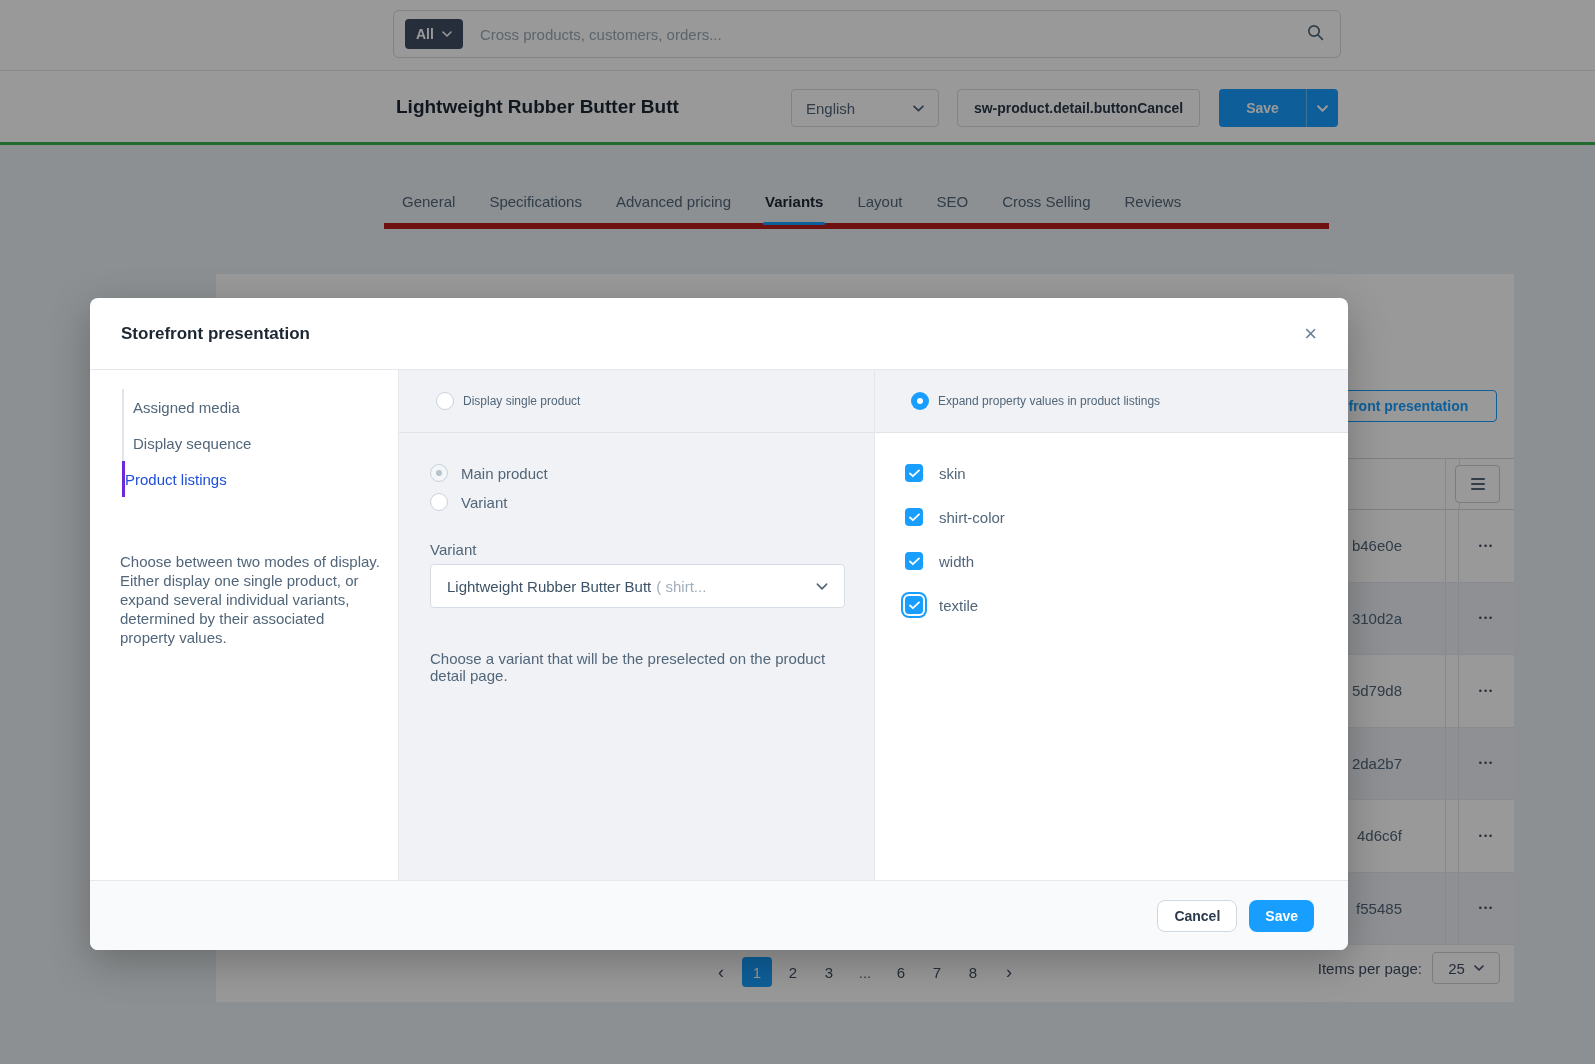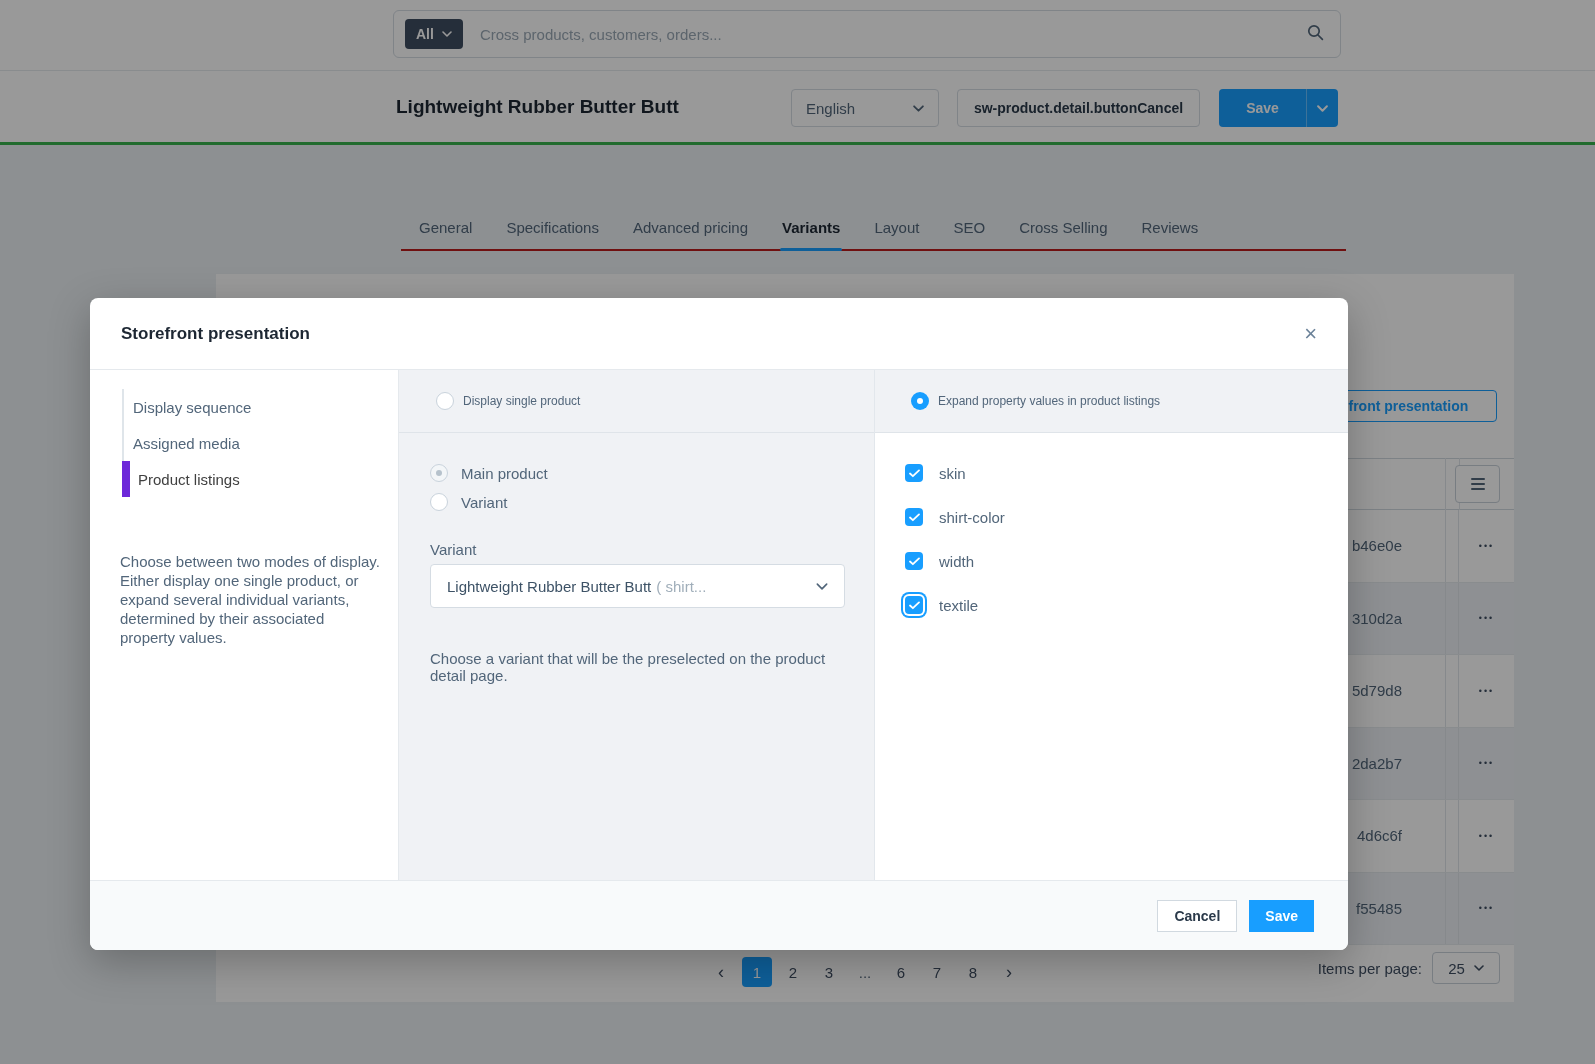--- a/index.html
+++ b/index.html
@@ -22,21 +22,21 @@
   .lang-select { position:absolute; left:791px; top:18px; width:148px; height:38px; background:#fff; border:1px solid #d5dce3;
     border-radius:4px; display:flex; align-items:center; padding:0 14px; font-size:15px; color:#52667a; cursor:pointer; }
   .hdr-cancel { position:absolute; left:957px; top:18px; width:243px; height:38px; background:#fff; border:1px solid #d5dce3;
     border-radius:4px; display:flex; align-items:center; justify-content:center; font-size:14px; font-weight:700; color:#2b3a4a; cursor:pointer; }
   .save-split { position:absolute; left:1219px; top:18px; width:119px; height:38px; border-radius:4px; overflow:hidden;
     display:flex; background:#189eff; color:#fff; cursor:pointer; }
   .save-main { width:88px; display:flex; align-items:center; justify-content:center; font-size:14px; font-weight:700;
     border-right:1px solid rgba(255,255,255,0.35); }
   .save-caret { flex:1; display:flex; align-items:center; justify-content:center; }
 
-  .tabs { position:absolute; top:185px; left:401px; width:945px; border-bottom:2px solid #b91c1c; display:flex; padding-left:18px;margin-top:26px; }
+  .tabs { position:absolute; top:185px; left:384px; width:945px; border-bottom:6px solid #b91c1c; display:flex; padding-left:18px; }
   .tab { position:relative; padding:8px 0 13px; margin-right:34px; font-size:15px; color:#52667a; cursor:pointer; }
   .tab.active { color:#1d2733; font-weight:600; }
   .tab.active::after { content:""; position:absolute; left:-2px; right:-2px; bottom:-2px; height:3px; background:#189eff; border-radius:2px; }
 
   .card { position:absolute; left:216px; top:274px; width:1298px; height:728px; background:#fff; }
   .ghost-btn { position:absolute; left:1068px; top:116px; width:213px; height:32px; background:#fff; border:1px solid #189eff;
     border-radius:4px; color:#189eff; font-size:14px; font-weight:700; display:flex; align-items:center; justify-content:center; cursor:pointer; }
   .bg-thead { position:absolute; left:0; right:0; top:184px; height:52px; border-top:1px solid #d1d9e0; border-bottom:1px solid #d1d9e0; }
   .cols-btn { position:absolute; left:1239px; top:191px; width:45px; height:38px; border:1px solid #c8d1d9; border-radius:4px;
     background:#fff; display:flex; flex-direction:column; align-items:center; justify-content:center; gap:3px; cursor:pointer; }
@@ -63,21 +63,21 @@
   .overlay { position:absolute; inset:0; background:rgba(0,0,0,0.4); z-index:5; }
   .modal { position:absolute; left:90px; top:298px; width:1258px; height:652px; background:#fff; border-radius:8px;
     box-shadow:0 12px 40px rgba(0,0,0,0.25); z-index:10; display:flex; flex-direction:column; }
   .modal-header { height:72px; flex:none; display:flex; align-items:center; padding:0 31px; border-bottom:1px solid #e5e9ed; }
   .modal-title { font-size:17px; font-weight:700; color:#1d2733; }
   .modal-close { margin-left:auto; font-size:22px; color:#6b8299; line-height:1; cursor:pointer; }
   .modal-body { flex:1; display:flex; min-height:0; }
   .m-sidebar { width:309px; flex:none; border-right:1px solid #e5e9ed; padding-top:19px; }
   .nav-item { height:36px; display:flex; align-items:center; margin-left:32px; border-left:2px solid #dfe5ea;
     padding-left:9px; font-size:15px; color:#52667a; cursor:pointer; }
-  .nav-item.active { border-left:8px solid #6d28d9; padding-left:8px; color:#404040; }
+  .nav-item.active { border-left:3px solid #6d28d9; padding-left:0; color:#1d4ed8; }
   .m-desc { margin:55px 0 0 30px; width:262px; font-size:15px; line-height:19px; color:#52667a; }
 
   .m-col-mid { width:476px; flex:none; background:#f0f2f5; border-right:1px solid #e2e7ec; display:flex; flex-direction:column; }
   .m-col-right { flex:1; background:#fff; display:flex; flex-direction:column; }
   .col-head { height:63px; flex:none; border-bottom:1px solid #dfe4e9; display:flex; align-items:center; gap:9px; background:#f0f2f5;
     padding-left:37px; font-size:12px; color:#52667a; }
   .m-col-right .col-head { padding-left:36px; }
   .radio { width:18px; height:18px; border-radius:50%; flex:none; position:relative; background:#fff; border:1px solid #c9d3dc; cursor:pointer; }
   .radio.checked-blue { background:#189eff; border:none; }
   .radio.checked-blue::after { content:""; position:absolute; left:6px; top:6px; width:6px; height:6px; border-radius:50%; background:#fff; }
@@ -96,21 +96,21 @@
 
   .check-row { display:flex; align-items:center; gap:16px; margin-left:30px; font-size:15px; color:#52667a; }
   .check-row + .check-row { margin-top:26px; }
   .cr1 { margin-top:31px; }
   .checkbox { width:18px; height:18px; border-radius:4px; background:#189eff; flex:none; display:flex; align-items:center;
     justify-content:center; cursor:pointer; }
   .checkbox.focused { box-shadow:0 0 0 2px #ffffff, 0 0 0 4px #189eff; }
 
   .modal-footer { height:70px; flex:none; background:#f8fafb; border-top:1px solid #e5e9ed; border-radius:0 0 8px 8px;
     display:flex; align-items:center; justify-content:flex-end; gap:12px; padding-right:34px; }
-  .btn { height:32px; padding:0 16px; border-radius:0; font-size:14px; font-weight:700; display:flex; align-items:center; cursor:pointer; }
+  .btn { height:32px; padding:0 16px; border-radius:8px; font-size:14px; font-weight:700; display:flex; align-items:center; cursor:pointer; }
   .btn-cancel { background:#fff; border:1px solid #d1d9e0; color:#2b3a4a; }
   .btn-save { background:#189eff; border:none; color:#fff; }
 </style>
 </head>
 <body>
 
 <div class="app">
 
   <div class="topbar">
     <div class="search-box">
@@ -241,22 +241,22 @@
 
 <div class="modal">
   <div class="modal-header">
     <div class="modal-title">Storefront presentation</div>
     <div class="modal-close">×</div>
   </div>
 
   <div class="modal-body">
 
     <div class="m-sidebar">
+      <div class="nav-item">Assigned media</div>
       <div class="nav-item">Display sequence</div>
-      <div class="nav-item">Assigned media</div>
       <div class="nav-item active">Product listings</div>
       <div class="m-desc">Choose between two modes of display. Either display one single product, or expand several individual variants, determined by their associated property values.</div>
     </div>
 
     <div class="m-col-mid">
       <div class="col-head">
         <span class="radio"></span>
         <span>Display single product</span>
       </div>
       <div class="mid-body">

